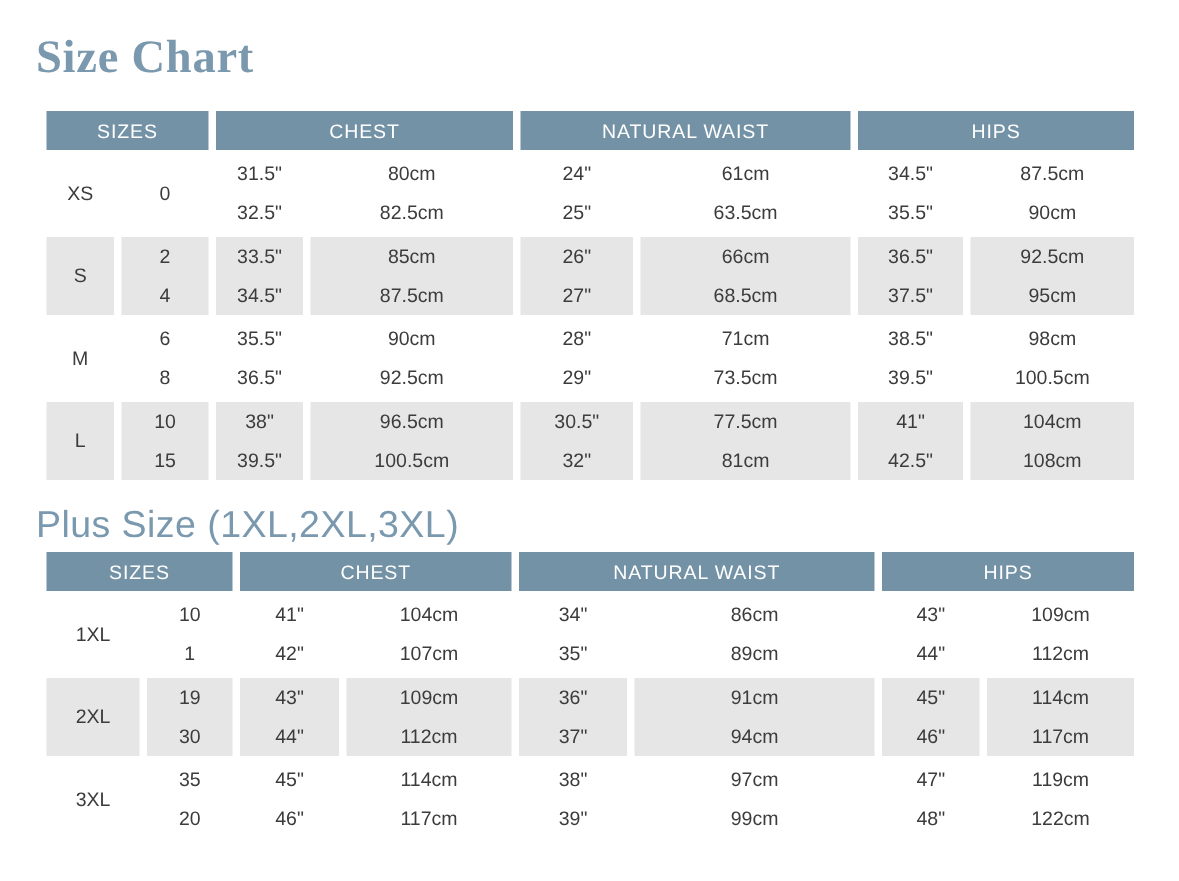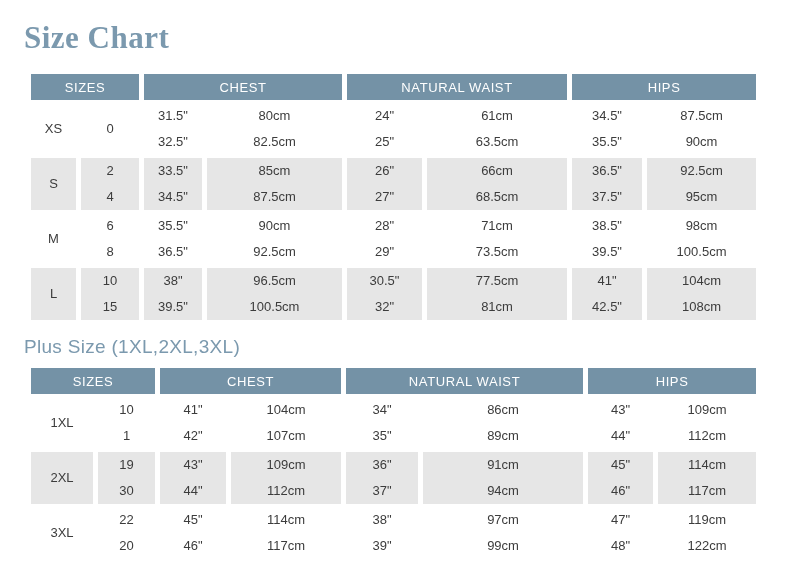--- a/index.html
+++ b/index.html
@@ -22,21 +22,21 @@
     font-size: 31px;
     font-weight: 700;
     color: var(--heading-text, #7b99ae);
     letter-spacing: 0.5px;
   }
   .plus-title {
     position: absolute;
     left: 24px;
     top: 336px;
     font-family: "Liberation Sans", sans-serif;
-    font-size: 19px;
+    font-size: 25px;
     font-weight: 400;
     color: var(--heading-text, #7b99ae);
     letter-spacing: 0.3px;
   }
   table.size-table {
     position: absolute;
     left: 26px;
     border-collapse: separate;
     border-spacing: 5px 3px;
     table-layout: fixed;
@@ -319,21 +319,21 @@
         <td class="cell">
           <div class="line">114cm</div>
           <div class="line">117cm</div>
         </td>
       </tr>
       <tr>
         <td class="cell">
           <div class="single">3XL</div>
         </td>
         <td class="cell">
-          <div class="line">22</div>
+          <div class="line">35</div>
           <div class="line">20</div>
         </td>
         <td class="cell">
           <div class="line">45"</div>
           <div class="line">46"</div>
         </td>
         <td class="cell">
           <div class="line">114cm</div>
           <div class="line">117cm</div>
         </td>

